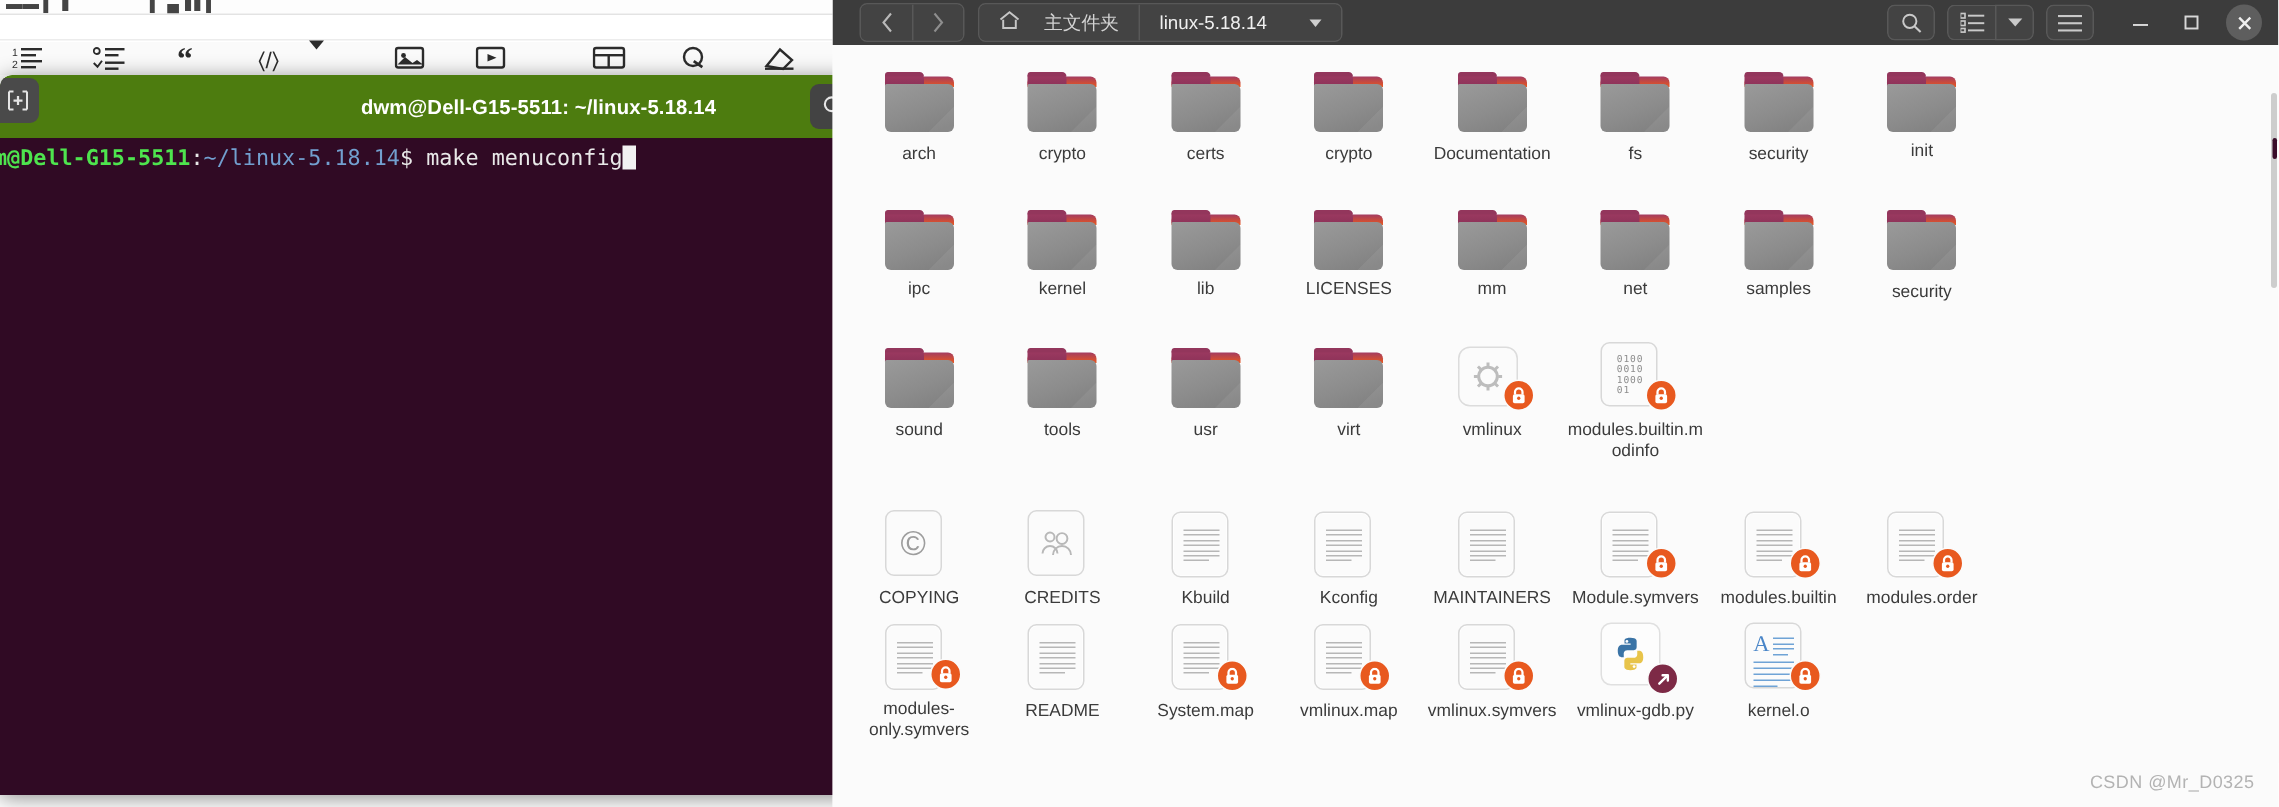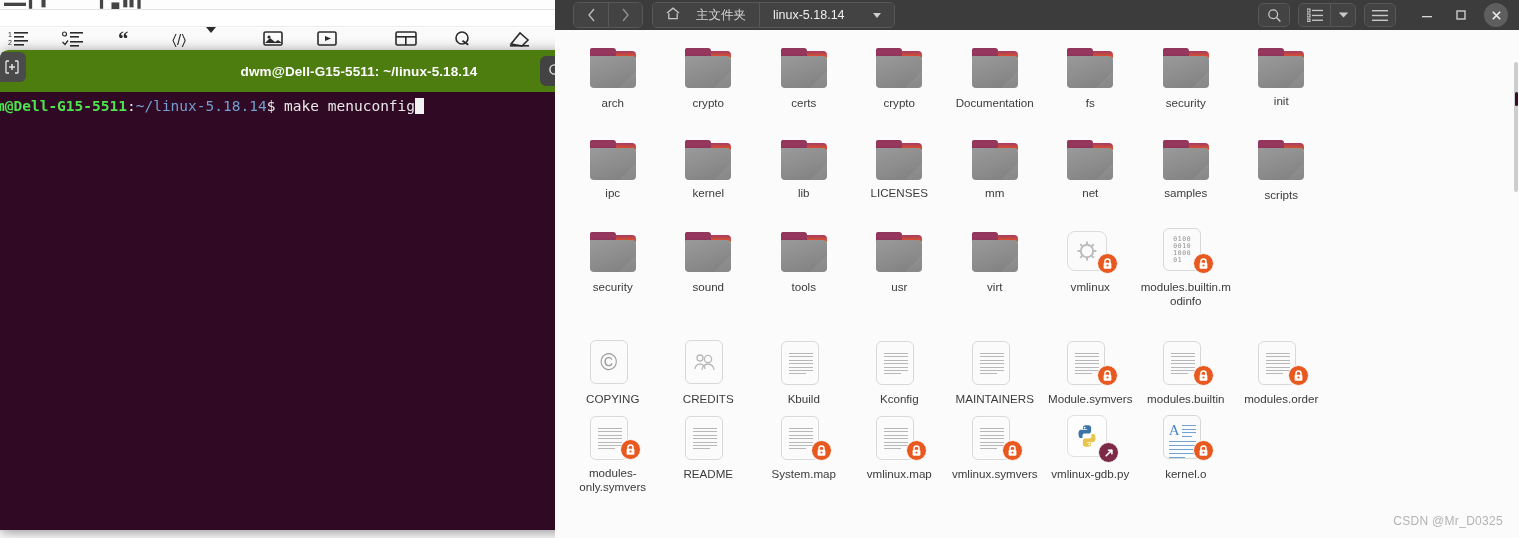--- a/index.html
+++ b/index.html
@@ -687,30 +687,20 @@
           </div>
 
         <div class="cell h4">
             <div class="icon-wrap">
               <div class="folder">
                 <div class="strip"></div>
                 <div class="tab"></div>
                 <div class="body"></div>
               </div>
             </div>
-            <div class="label">scripts</div>
-          </div>
-        <div class="cell h4">
-            <div class="icon-wrap">
-              <div class="folder">
-                <div class="strip"></div>
-                <div class="tab"></div>
-                <div class="body"></div>
-              </div>
-            </div>
             <div class="label">security</div>
           </div>
         <div class="cell h4">
             <div class="icon-wrap">
               <div class="folder">
                 <div class="strip"></div>
                 <div class="tab"></div>
                 <div class="body"></div>
               </div>
             </div>

